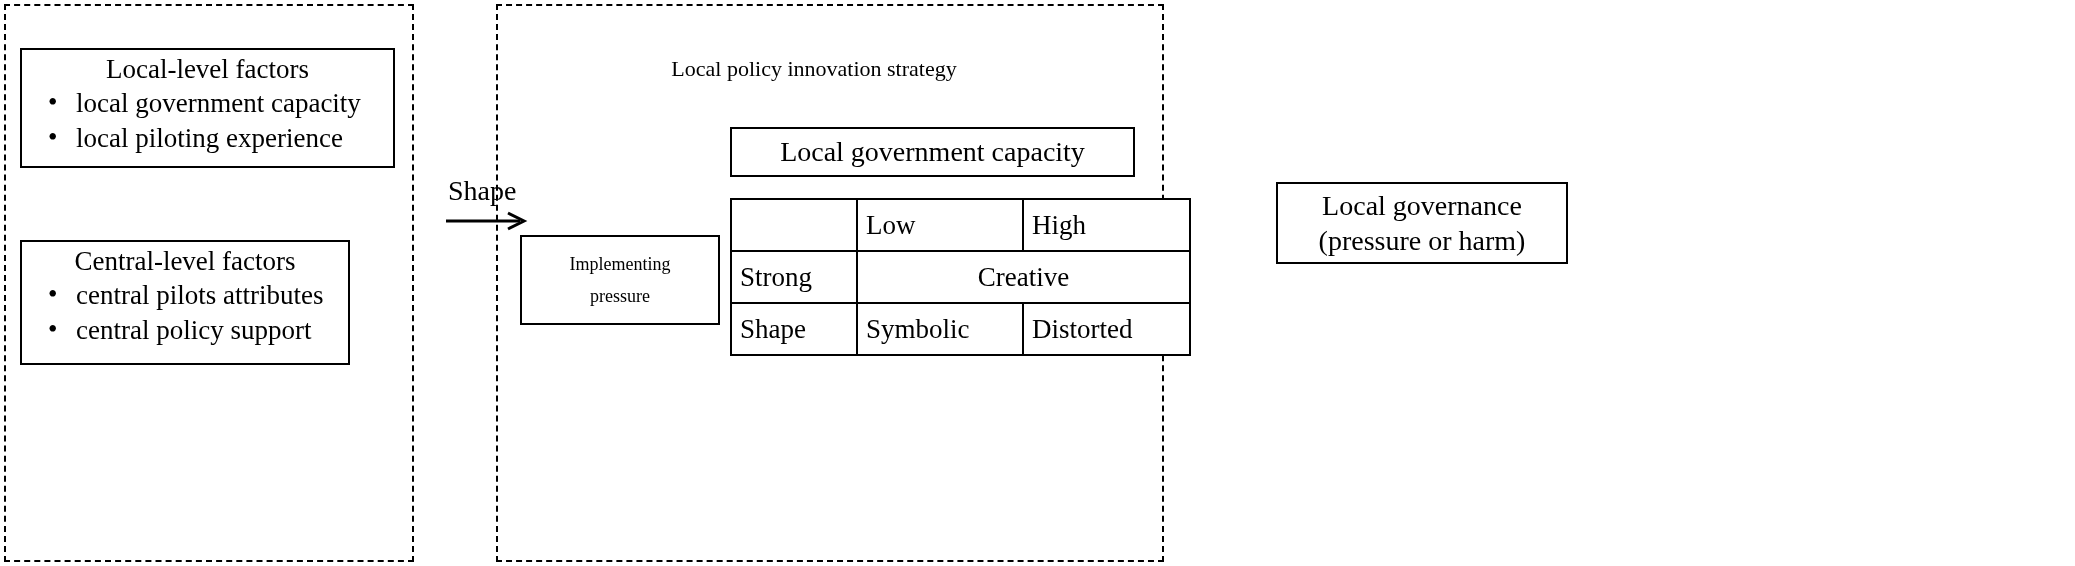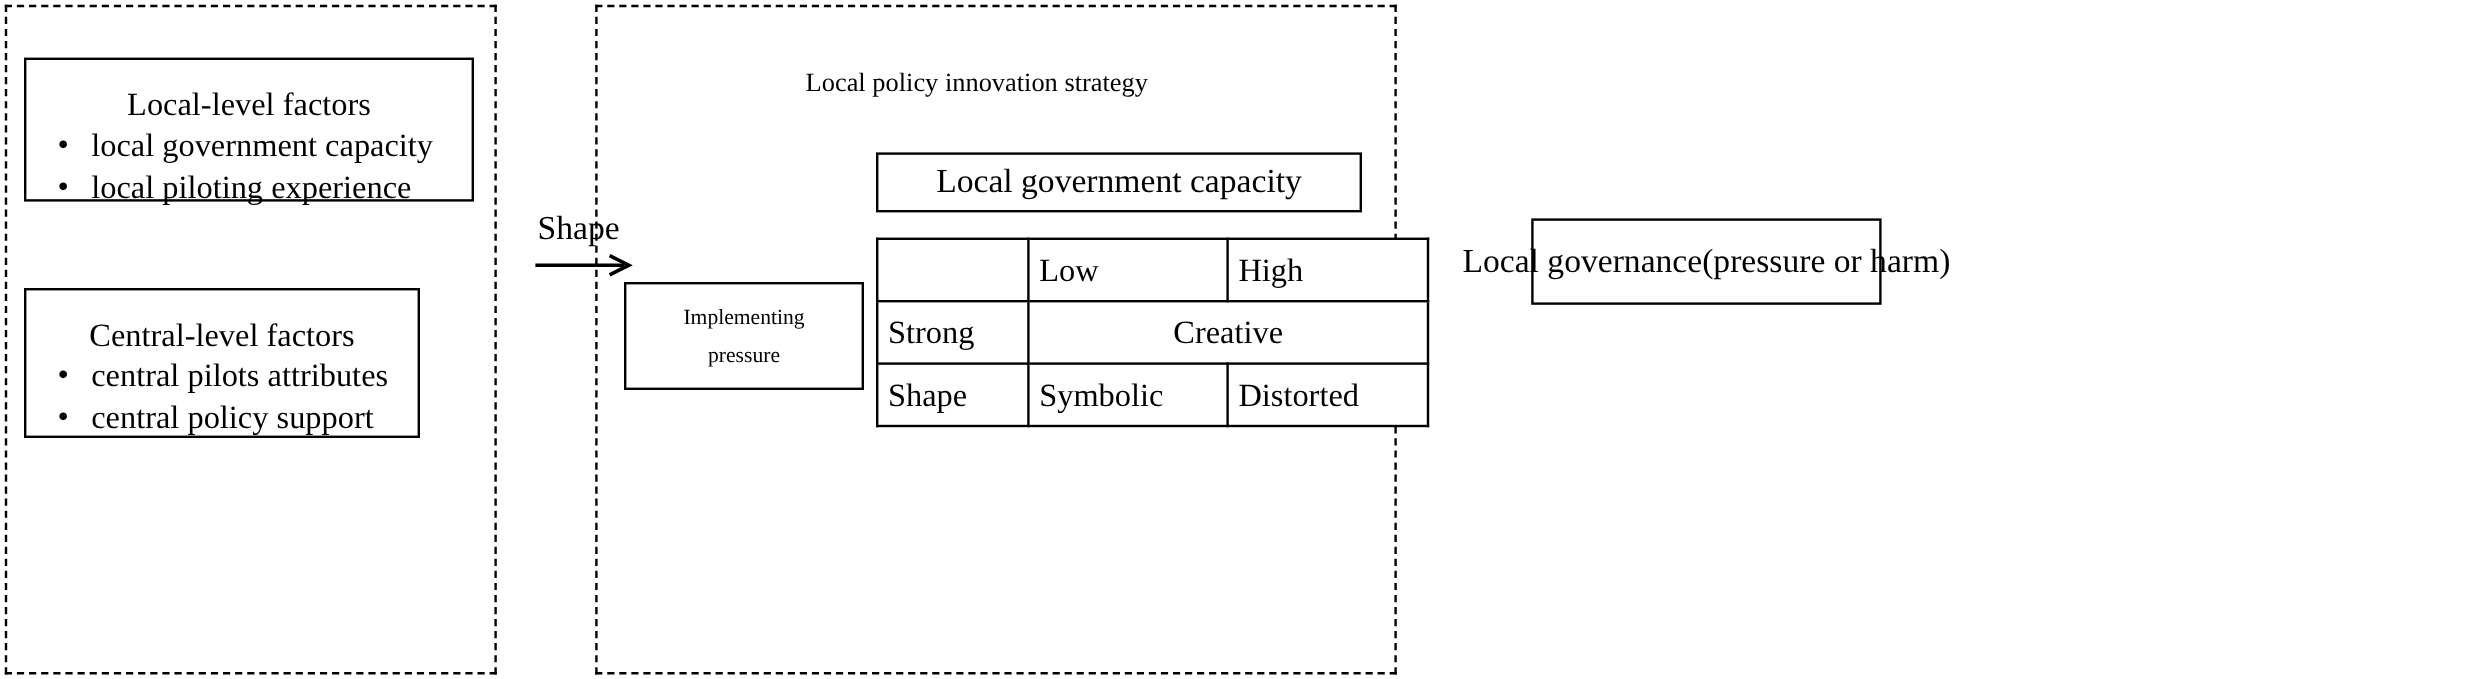--- a/index.html
+++ b/index.html
@@ -37,21 +37,21 @@
     background: #ffffff;
   }
 
   #box-local-factors   { left: 20px; top: 48px;  width: 375px; height: 120px; }
   #box-central-factors { left: 20px; top: 240px; width: 330px; height: 125px; }
 
   .factor-title {
     text-align: center;
     font-size: 27px;
     line-height: 34px;
-    padding-top: 20px;
+    padding-top: 2px;
     white-space: nowrap;
   }
   .factor-list {
     list-style: none;
     margin: 0;
     padding: 0 0 0 12px;
   }
   .factor-list li {
     position: relative;
     font-size: 27px;
@@ -155,23 +155,23 @@
 
   #arrow-influence-group { left: 1165px; top: 175px; width: 120px; height: 70px; }
   #arrow-influence-group .arrow-label { left: 0px; top: 0px; }
   #arrow-influence-group .arrow-svg   { left: 0px; top: 36px; }
 
   
   #box-governance {
     left: 1276px;
     top: 182px;
     width: 292px;
-    height: 72px;
+    height: 82px;
     display: flex;
-    flex-direction: row;
+    flex-direction: column;
     align-items: center;
     justify-content: center;
   }
   #box-governance span {
     font-size: 28px;
     line-height: 35px;
     white-space: nowrap;
     display: block;
     text-align: center;
   }

